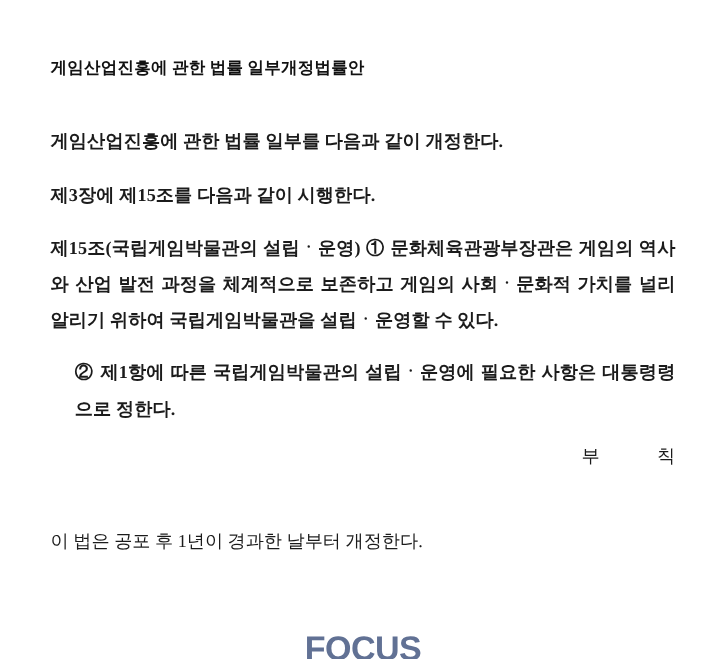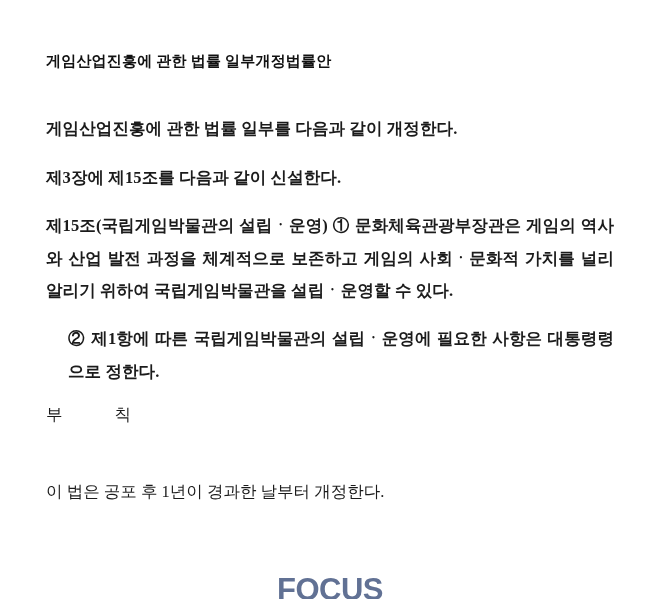--- a/index.html
+++ b/index.html
@@ -55,21 +55,21 @@
   .para.just {
     text-align: justify;
     text-justify: inter-character;
   }
 
   .para.sub {
     padding-left: 22px;
   }
 
   .supplement {
-    text-align: left;
+    text-align: right;
     font-size: 16.5px;
     letter-spacing: 0.2px;
     white-space: pre;
   }
 
   .closing {
     margin-top: 50px;
     font-size: 16.5px;
     line-height: 1.95;
     color: #1b1b1b;
@@ -114,21 +114,21 @@
 </head>
 <body>
 
 <div class="page">
 
 
   <h1 class="bill-title">게임산업진흥에 관한 법률 일부개정법률안</h1>
 
   <div class="body-block">
     <p class="para just">게임산업진흥에 관한 법률 일부를 다음과 같이 개정한다.</p>
-    <p class="para just">제3장에 제15조를 다음과 같이 신설한다.</p>
+    <p class="para just">제3장에 제15조를 다음과 같이 시행한다.</p>
     <p class="para just">제15조(국립게임박물관의 설립ㆍ운영) ① 문화체육관광부장관은 게임의 역사와 산업 발전 과정을 체계적으로 보존하고 게임의 사회ㆍ문화적 가치를 널리 알리기 위하여 국립게임박물관을 설립ㆍ운영할 수 있다.</p>
     <p class="para just sub">② 제1항에 따른 국립게임박물관의 설립ㆍ운영에 필요한 사항은 대통령령으로 정한다.</p>
   </div>
 
   <div class="supplement">부            칙</div>
 
   <p class="closing">이 법은 공포 후 1년이 경과한 날부터 개정한다.</p>
 
   <div class="watermark">
     <div class="wm-sub">FOCUS</div>

